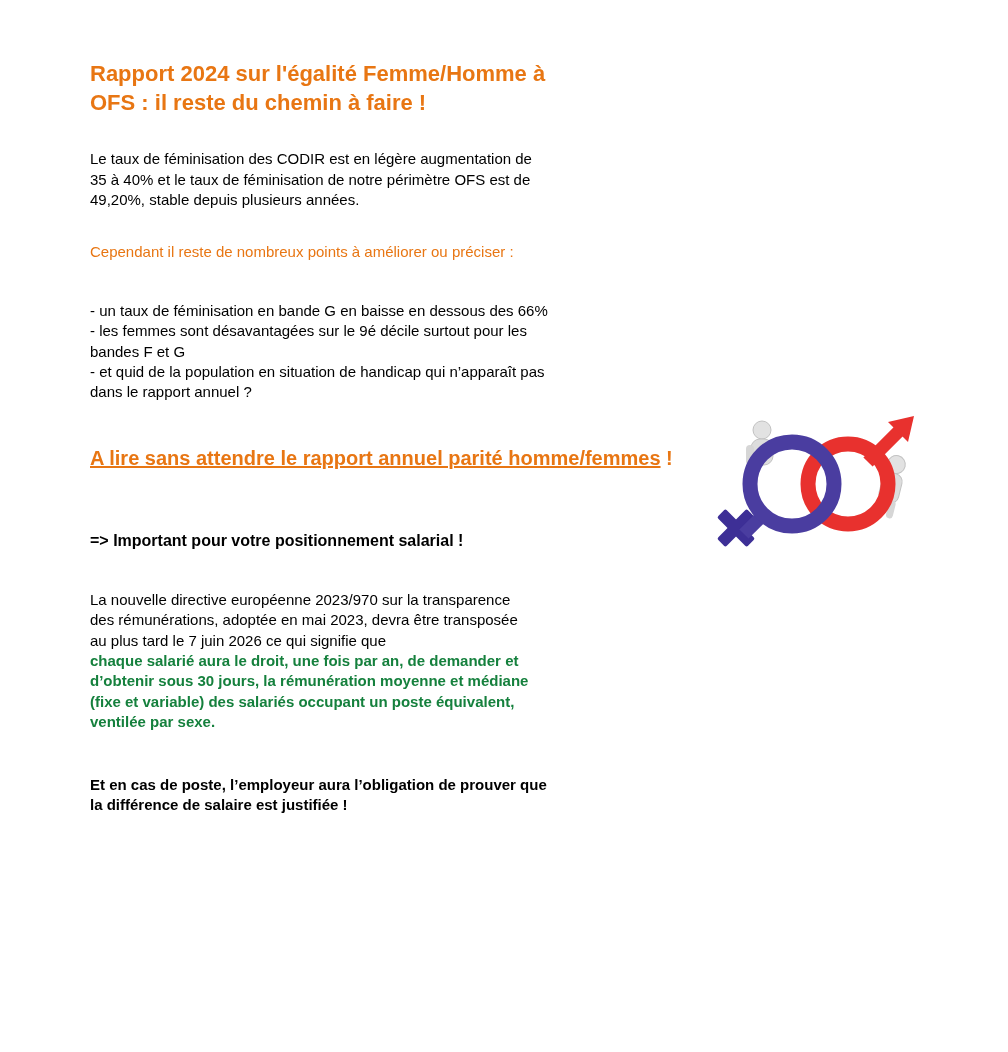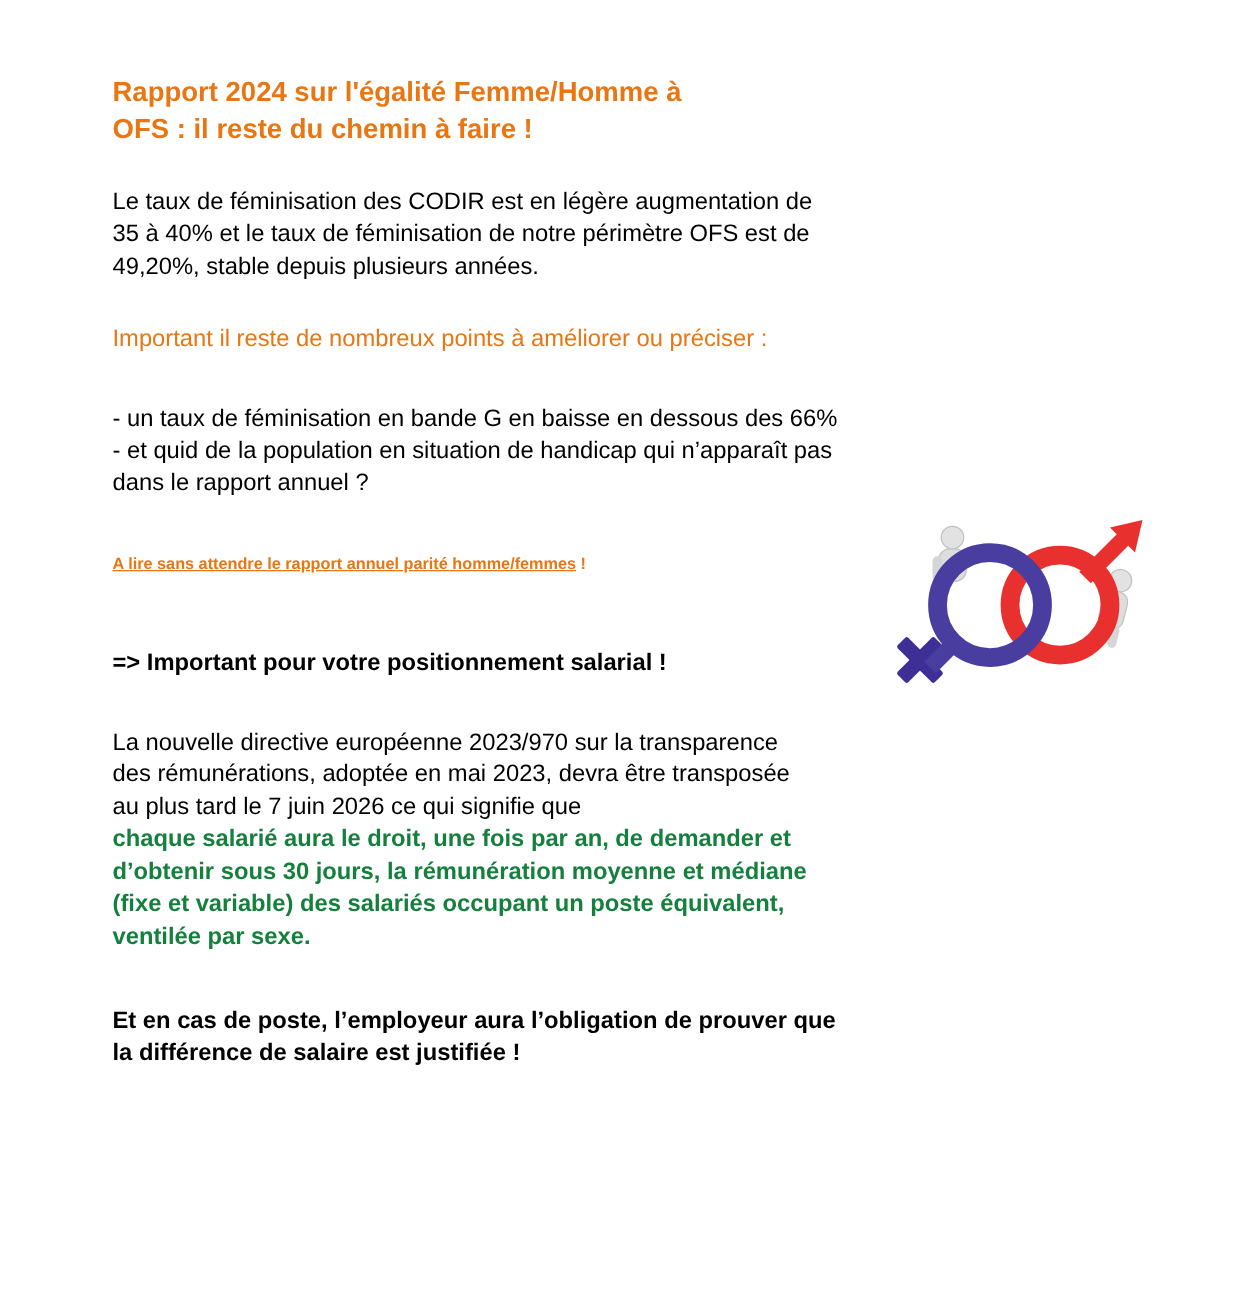--- a/index.html
+++ b/index.html
@@ -23,46 +23,46 @@
   .pre { white-space: pre-line; }
   .title {
     font-size: 22px;
     font-weight: bold;
     color: #e87613;
     line-height: 1.3;
     margin: 0 0 32px 0;
     max-width: 590px;
   }
   .body-text {
-    font-size: 19px;
+    font-size: 15px;
     line-height: 1.36;
     color: #000000;
     margin: 0;
   }
   .intro { margin-bottom: 32px; }
   .transition {
     color: #e87613;
     margin-bottom: 38px;
   }
   .bullets { margin: 0 0 42px 0; }
   .bullets p { margin: 0; }
   .link-line {
-    font-size: 13px;
+    font-size: 20px;
     font-weight: bold;
     line-height: 1.36;
     margin: 0 0 60px 0;
   }
   .report-link {
     color: #e87613;
     text-decoration: underline;
     cursor: pointer;
   }
   .link-suffix { color: #e87613; text-decoration: none; }
   .heading {
-    font-size: 19px;
+    font-size: 16px;
     font-weight: bold;
     color: #000000;
     margin: 0 0 40px 0;
   }
   .directive-black {
     font-weight: normal;
     margin: 0;
   }
   .directive-orange {
     font-weight: bold;
@@ -93,24 +93,26 @@
 <div class="page">
   <main class="article">
 
     <h1 class="title pre">Rapport 2024 sur l'égalité Femme/Homme à
 OFS : il reste du chemin à faire !</h1>
 
     <p class="body-text intro pre">Le taux de féminisation des CODIR est en légère augmentation de
 35 à 40% et le taux de féminisation de notre périmètre OFS est de
 49,20%, stable depuis plusieurs années.</p>
 
-    <p class="body-text transition">Important il reste de nombreux points à améliorer ou préciser :</p>
+    <p class="body-text transition">Cependant il reste de nombreux points à améliorer ou préciser :</p>
 
     <div class="bullets">
       <p class="body-text pre">- un taux de féminisation en bande G en baisse en dessous des 66%</p>
+      <p class="body-text pre">- les femmes sont désavantagées sur le 9é décile surtout pour les
+bandes F et G</p>
       <p class="body-text pre">- et quid de la population en situation de handicap qui n’apparaît pas
 dans le rapport annuel ?</p>
     </div>
 
     <p class="link-line"><a href="#" class="report-link">A lire sans attendre le rapport annuel parité homme/femmes</a><span class="link-suffix"> !</span></p>
 
     <h2 class="heading">=&gt; Important pour votre positionnement salarial !</h2>
 
     <p class="body-text directive-black pre">La nouvelle directive européenne 2023/970 sur la transparence
 des rémunérations, adoptée en mai 2023, devra être transposée

